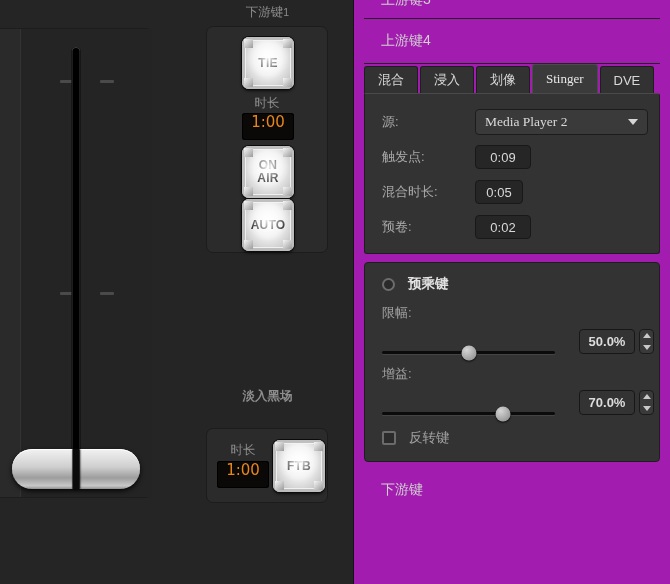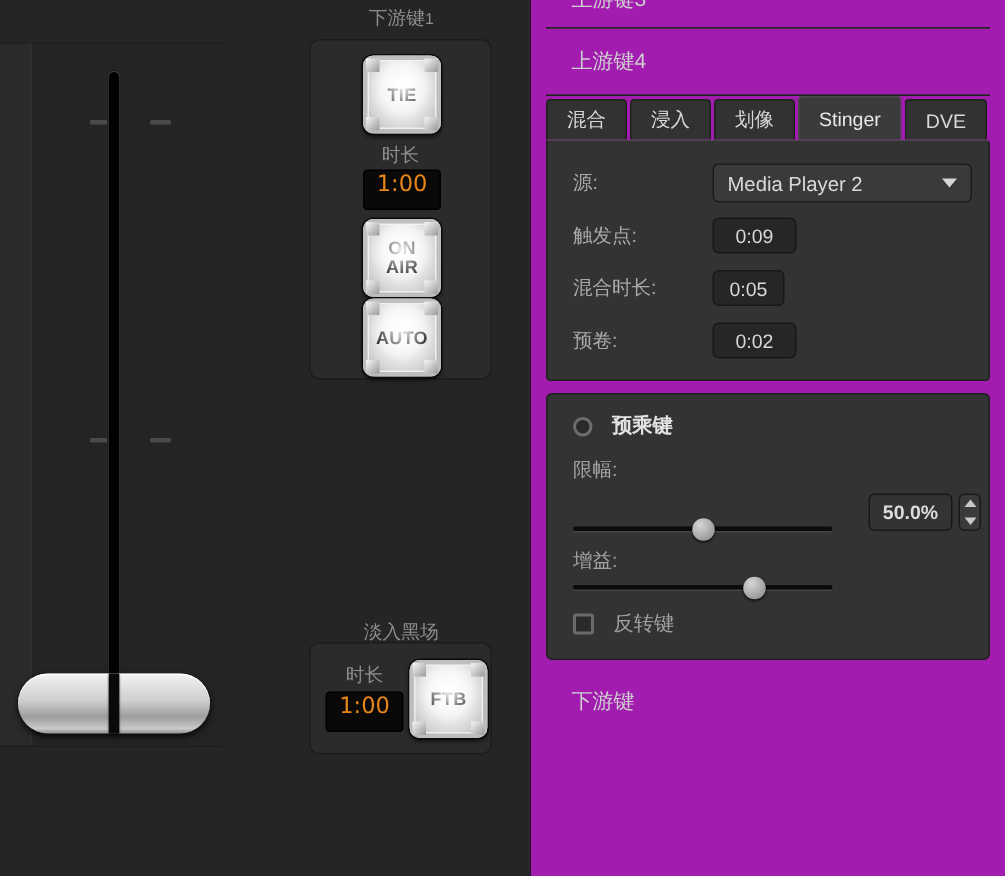--- a/index.html
+++ b/index.html
@@ -138,21 +138,21 @@
     border-bottom: none;
     border-radius: 3px 3px 0 0;
     margin-right: 2px;
     cursor: pointer;
   }
   .tab.active {
     height: 29px;
     background: #3b3b3b;
     color: #e8e8e8;
     border-color: #4a4a4a;
-    position: relative; z-index: 2;
+    position: relative; z-index: 2; font-family: Liberation Serif, serif;
   }
   .tabpanel {
     margin: 0 10px 0 10px;
     background: #333333;
     border: 1px solid #1e1e1e;
     border-top: 1px solid #4a4a4a;
     border-radius: 0 3px 3px 3px;
     padding: 13px 0 11px 0;
   }
 
@@ -172,20 +172,21 @@
   .combo {
     width: 173px; height: 26px;
     background: #3a3a3a;
     border: 1px solid #1c1c1c;
     border-radius: 4px;
     display:flex; align-items:center;
     padding: 0 9px;
     color: #d9d9d9; font-size: 13.5px;
     cursor: pointer;
     position: relative;
+    font-family: Liberation Serif, serif;
   }
   .combo .caret {
     position:absolute; right: 9px; top: 50%; transform: translateY(-50%);
     width:0;height:0;border-left:5px solid transparent;border-right:5px solid transparent;
     border-top:6px solid #d6d6d6;
   }
 
   
   .pm-box {
     margin: 8px 10px 0 10px;
@@ -295,21 +296,21 @@
 
     <div class="mbtn" style="position:absolute; left:35px; top:172px;">
       <span class="corner c1"></span>
         <span class="corner c2"></span>
       <span class="corner c3"></span>
         <span class="corner c4"></span>
       <span>AUTO</span>
     </div>
   </div>
 
-  <div class="group-title" style="left:205px; top:413px; width:125px;">淡入黑场</div>
+  <div class="group-title" style="left:205px; top:388px; width:125px;font-weight:bold;">淡入黑场</div>
 
   <div class="pad-box" style="left:206px; top:428px; width:122px; height:75px;">
     <div style="position:absolute; left:10px; top:13px; width:52px; text-align:center; color:#8d8d8d; font-size:12.5px;">时长</div>
     <div class="lcd" style="position:absolute; left:10px; top:32px; width:52px; height:27px;">
       <span>1:00</span>
     </div>
     <div class="mbtn" style="position:absolute; left:66px; top:11px;">
       <span class="corner c1"></span>
         <span class="corner c2"></span>
       <span class="corner c3"></span>
@@ -402,20 +403,29 @@
             <span class="dn"></span>
           </div>
         </div>
       </div>
 
       <div class="slabel">增益:</div>
       <div class="slide-row">
         <div class="track">
           <span class="knob" style="left:70%;"></span>
         </div>
+        <div class="spin-wrap">
+          <div class="spinbox">
+            <span>70.0%</span>
+          </div>
+          <div class="spin-btns">
+            <span class="up"></span>
+            <span class="dn"></span>
+          </div>
+        </div>
       </div>
 
       <div class="cb-row">
         <span class="cbox"></span>
         <span class="cb-label">反转键</span>
       </div>
     </div>
 
     <div class="sec-head" style="margin-top:6px;">
       <span>下游键</span>

